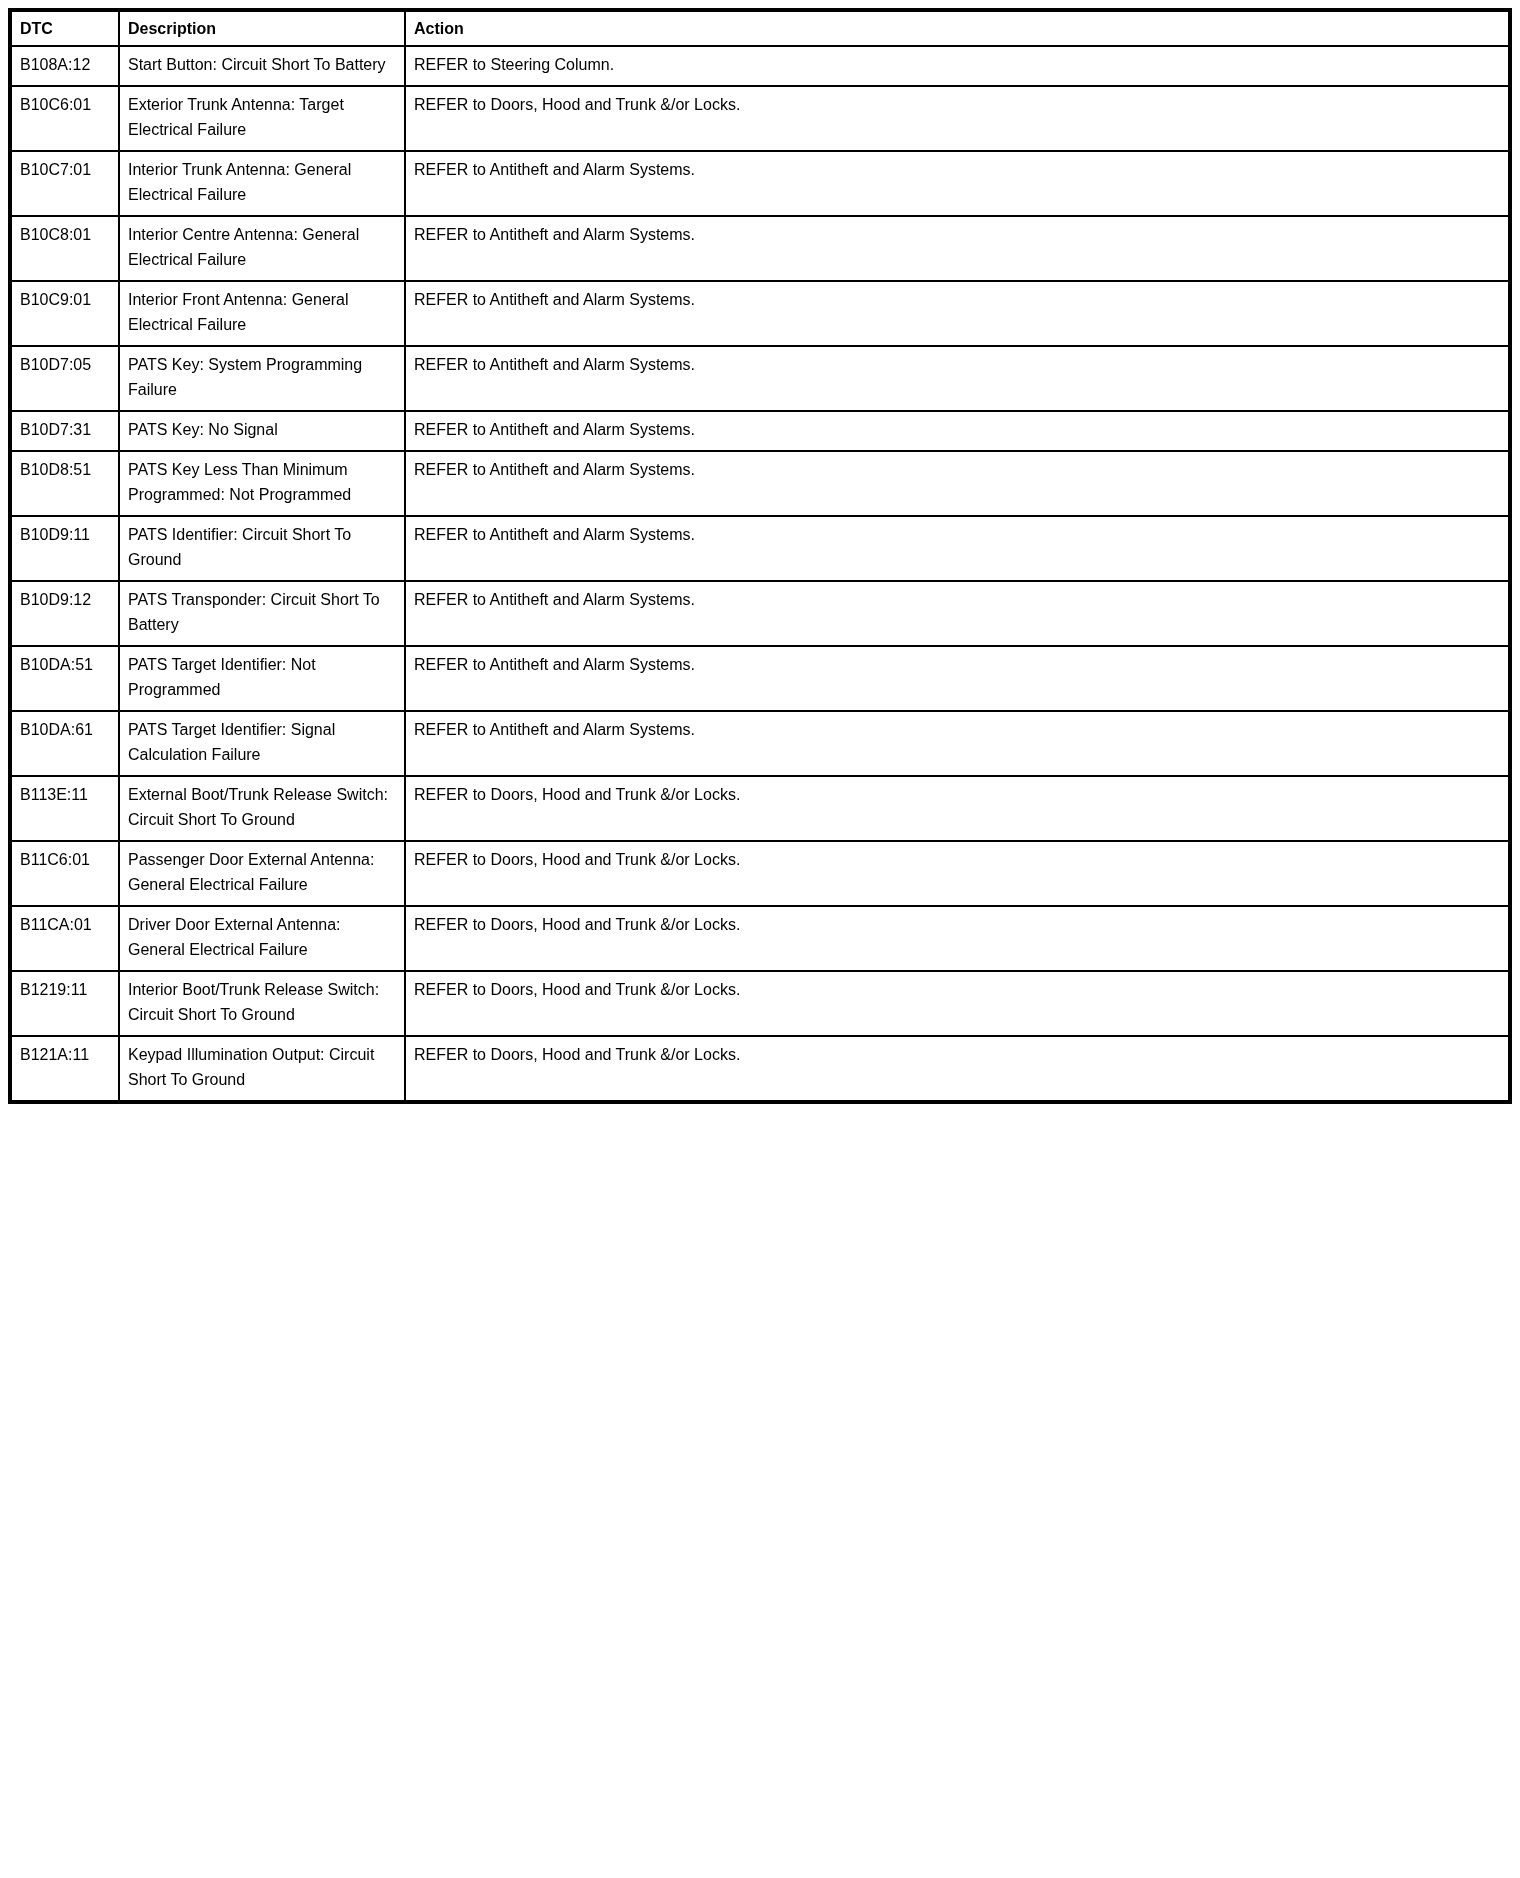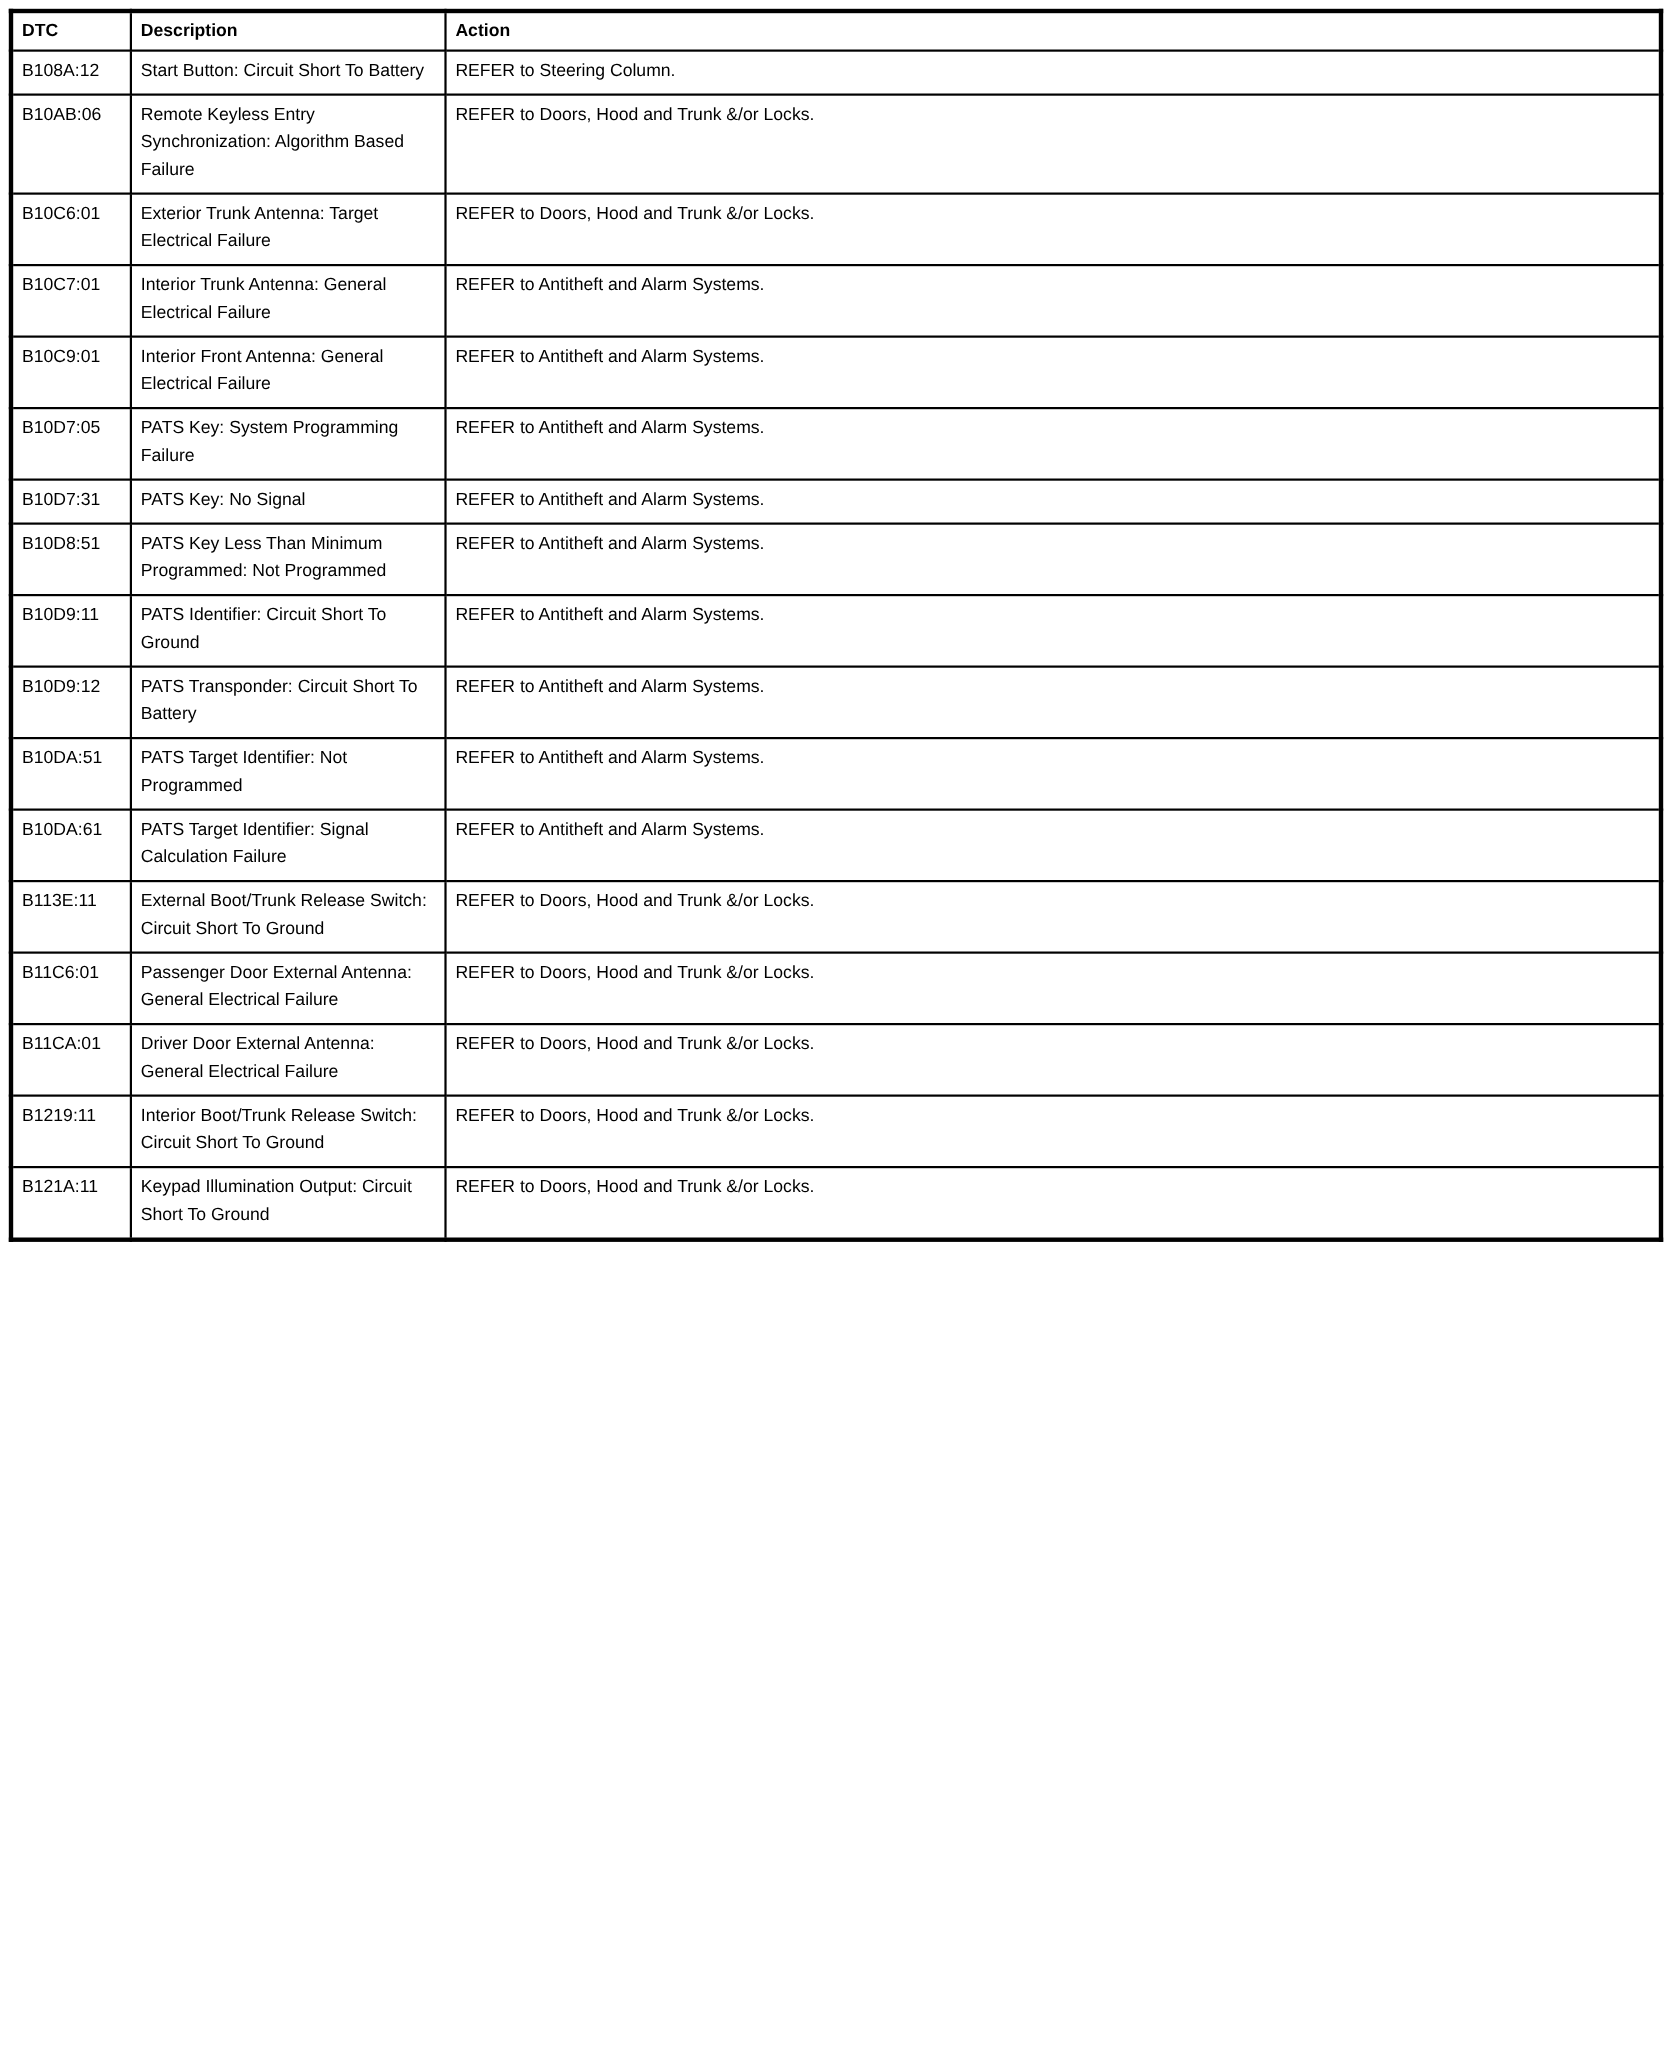--- a/index.html
+++ b/index.html
@@ -60,32 +60,32 @@
         <th>Action</th>
       </tr>
     </thead>
     <tbody>
         <tr>
     <td class="cell-dtc">B108A:12</td>
     <td class="cell-desc">Start Button: Circuit Short To Battery</td>
     <td class="cell-action">REFER to Steering Column.</td>
   </tr>
         <tr>
-    <td class="cell-dtc">B10AB:06</td>
-    <td class="cell-desc">Remote Keyless Entry Synchronization: Algorithm Based Failure</td>
-    <td class="cell-action">REFER to Doors, Hood and Trunk &amp;/or Locks.</td>
-  </tr>
-        <tr>
     <td class="cell-dtc">B10C6:01</td>
     <td class="cell-desc">Exterior Trunk Antenna: Target Electrical Failure</td>
     <td class="cell-action">REFER to Doors, Hood and Trunk &amp;/or Locks.</td>
   </tr>
         <tr>
     <td class="cell-dtc">B10C7:01</td>
     <td class="cell-desc">Interior Trunk Antenna: General Electrical Failure</td>
+    <td class="cell-action">REFER to Antitheft and Alarm Systems.</td>
+  </tr>
+        <tr>
+    <td class="cell-dtc">B10C8:01</td>
+    <td class="cell-desc">Interior Centre Antenna: General Electrical Failure</td>
     <td class="cell-action">REFER to Antitheft and Alarm Systems.</td>
   </tr>
         <tr>
     <td class="cell-dtc">B10C9:01</td>
     <td class="cell-desc">Interior Front Antenna: General Electrical Failure</td>
     <td class="cell-action">REFER to Antitheft and Alarm Systems.</td>
   </tr>
         <tr>
     <td class="cell-dtc">B10D7:05</td>
     <td class="cell-desc">PATS Key: System Programming Failure</td>

